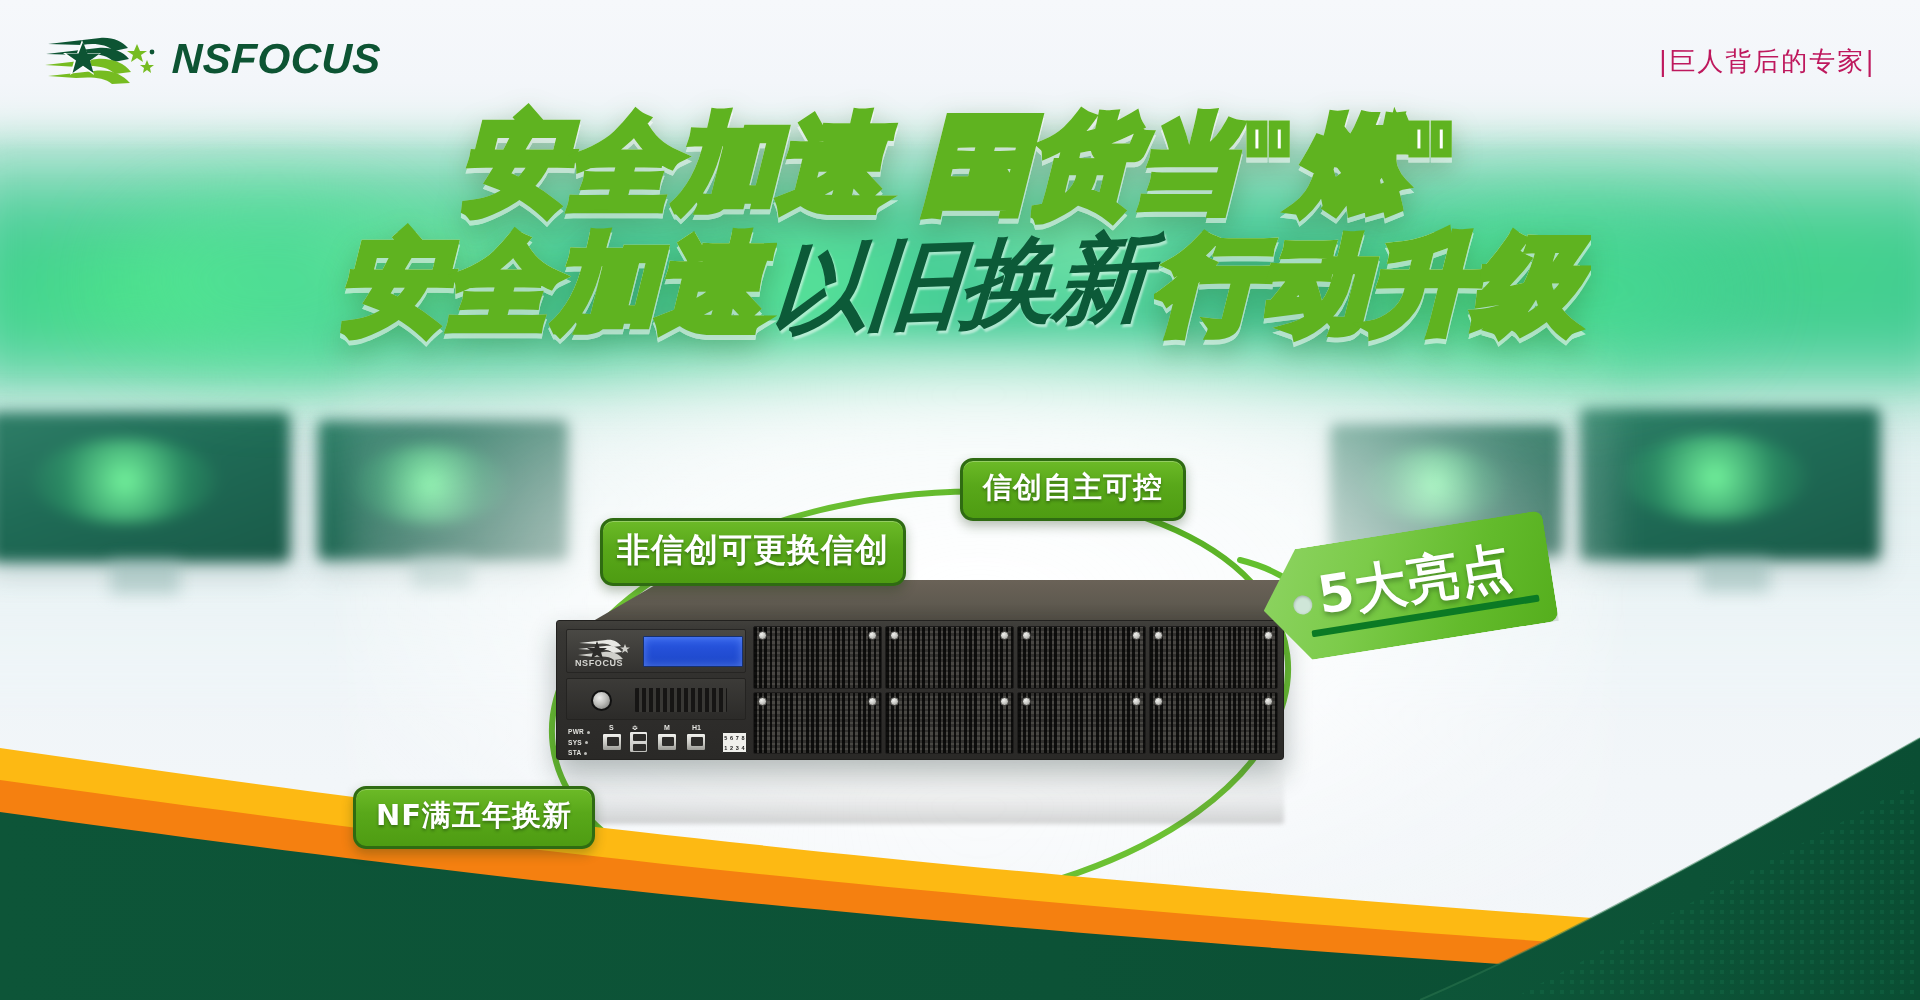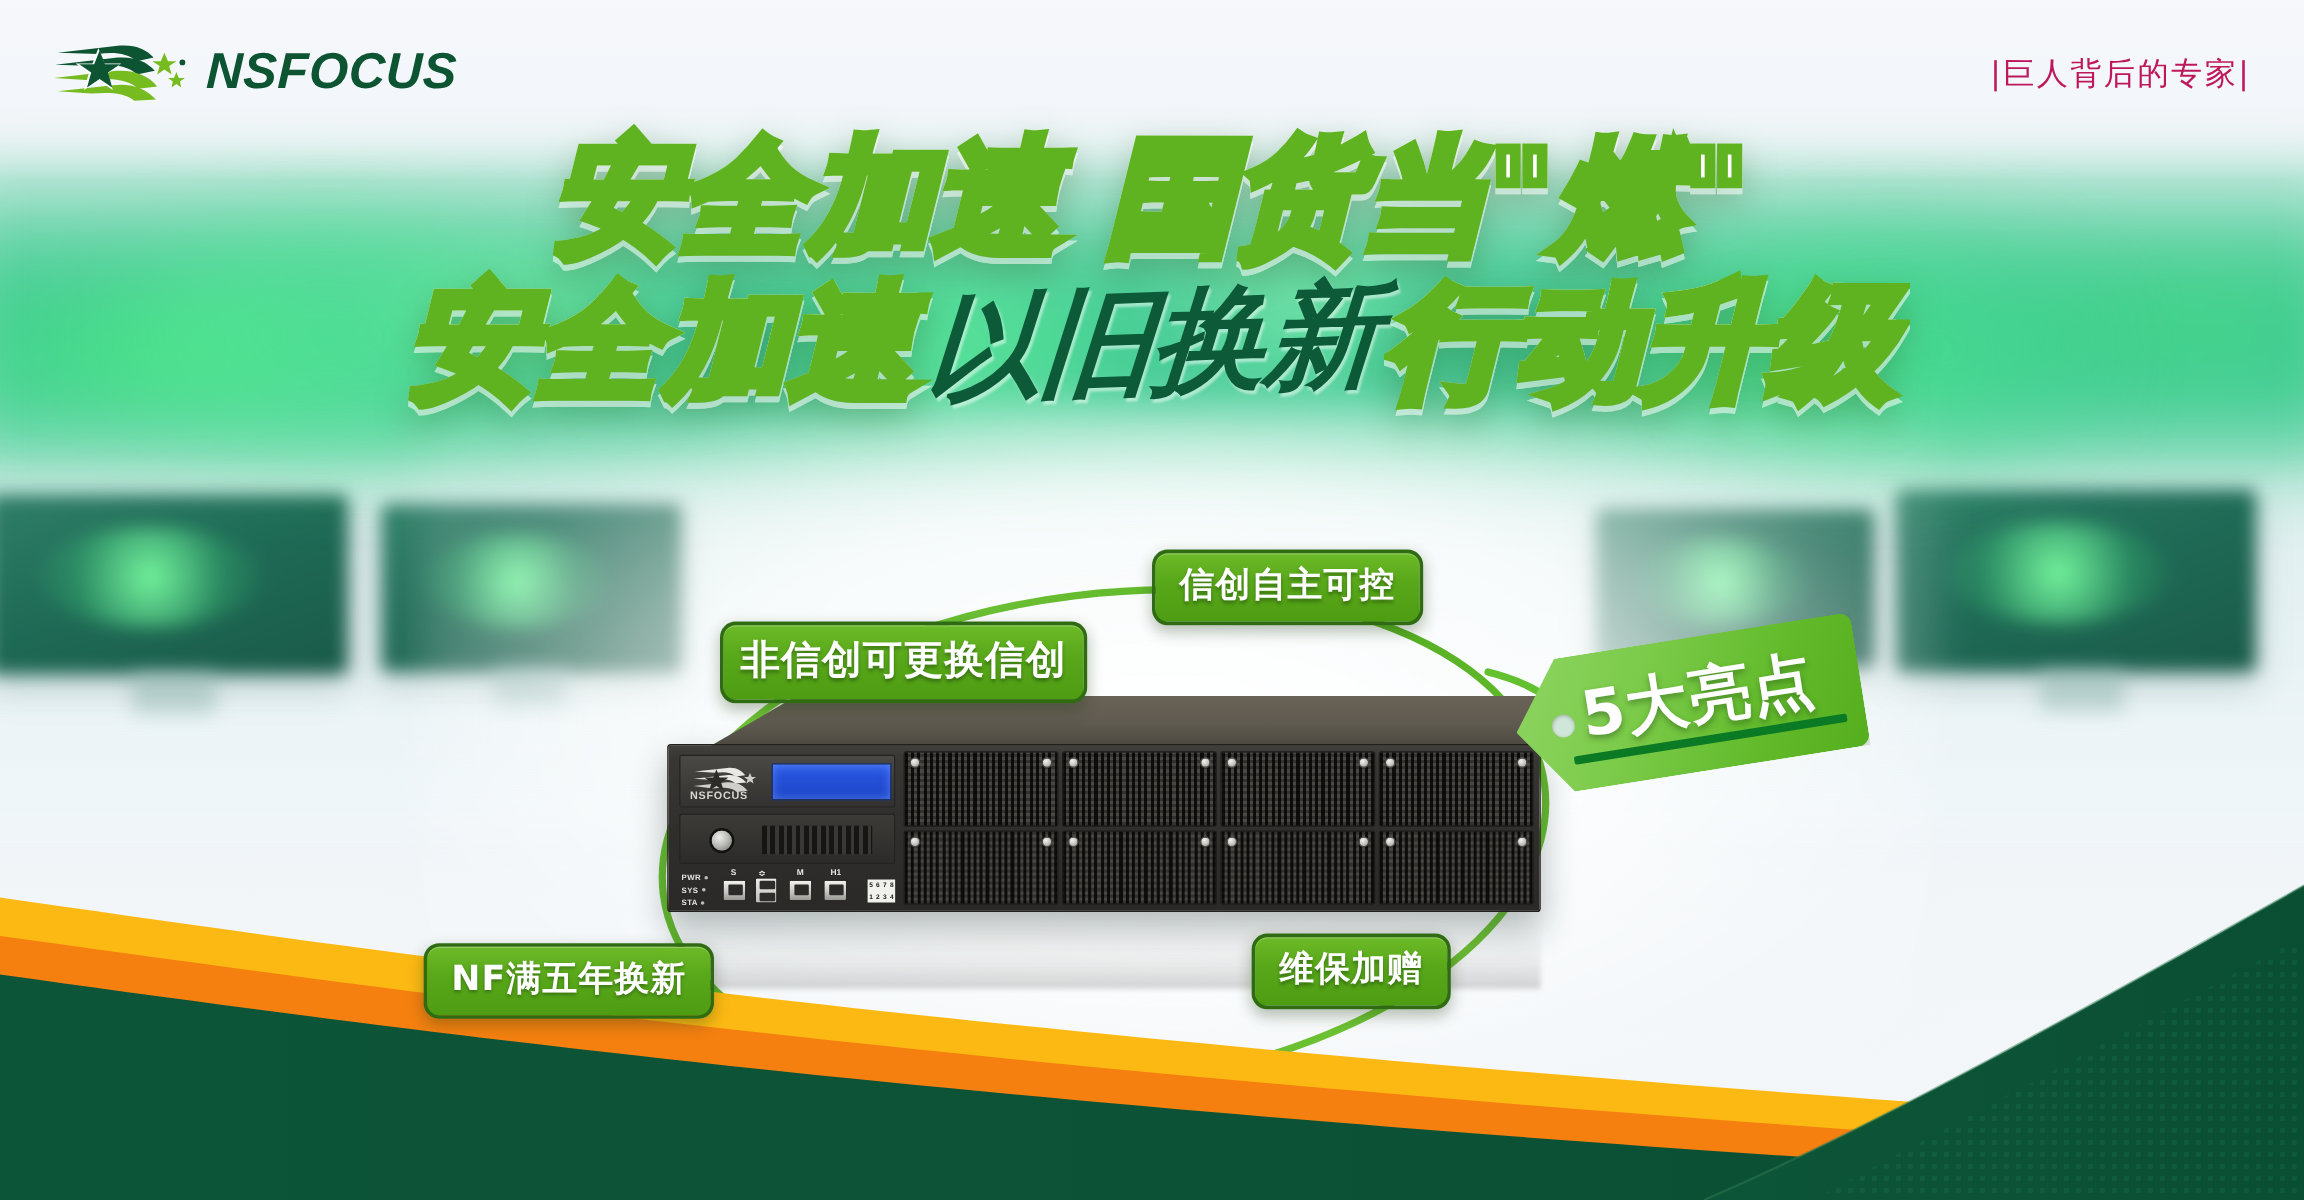--- a/index.html
+++ b/index.html
@@ -342,21 +342,20 @@
             <span class="scr l"></span>
             <span class="scr r"></span>
           </div>
       </div>
     </div>
   </div>
 
   <div class="pill pill-1 p-size-m">信创自主可控</div>
   <div class="pill pill-2 p-size-l">非信创可更换信创</div>
   <div class="pill pill-3 p-size-m">NF满五年换新</div>
-  <div class="pill pill-5 p-size-m">维保加赠</div>
 
   <div class="tag">
     <div class="tag-shape"></div>
     <div class="tag-hole"></div>
     <div class="tag-txt">5大亮点</div>
     <div class="tag-rule"></div>
   </div>
 
   <svg class="waves" viewBox="0 0 1920 360" preserveAspectRatio="none">
     <defs>

